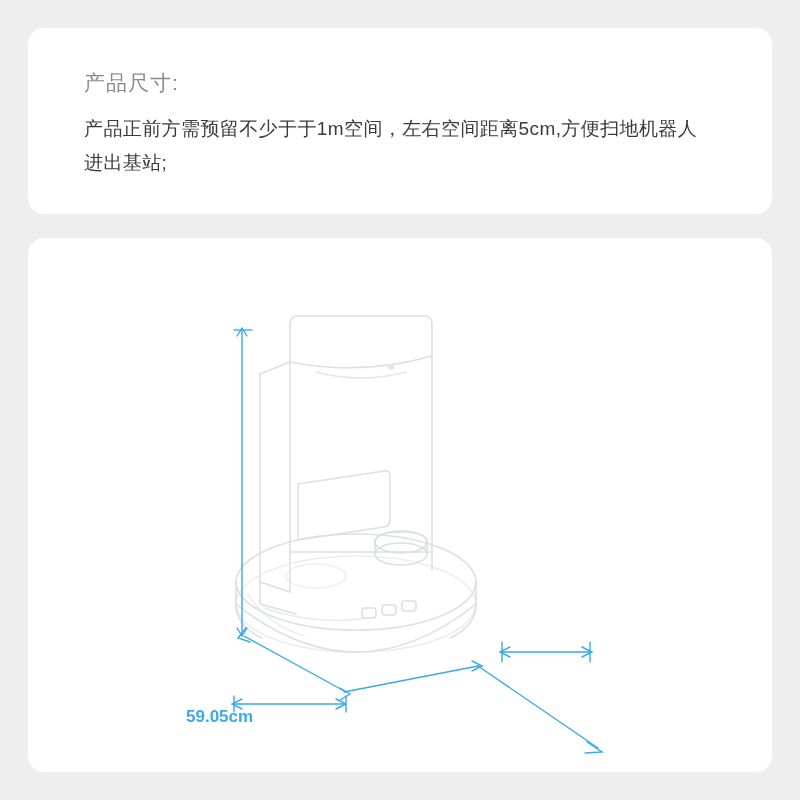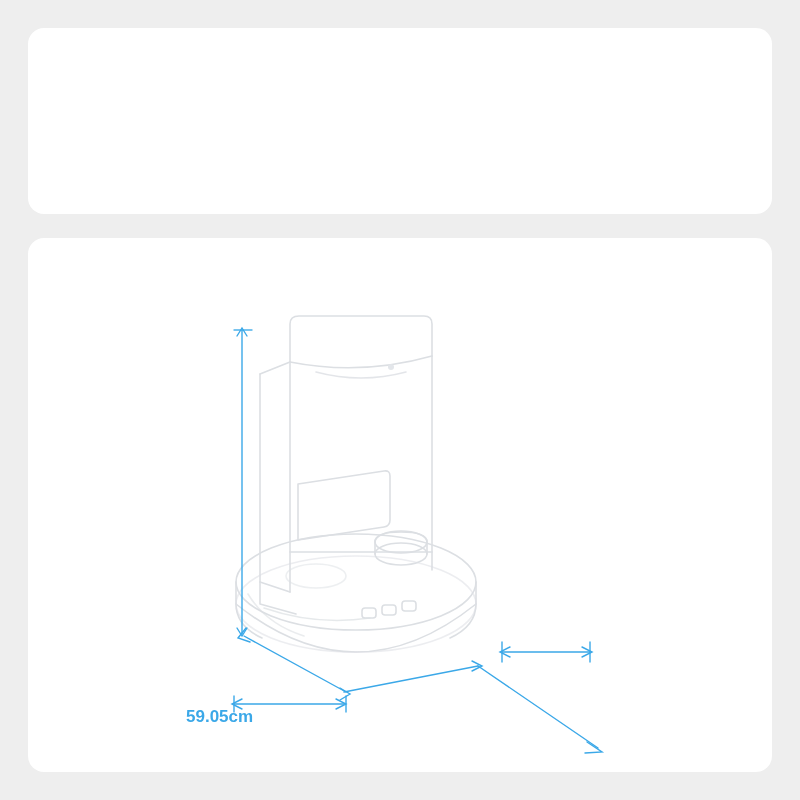--- a/index.html
+++ b/index.html
@@ -78,20 +78,22 @@
   #label-height {
     left: 120px;
     top: 455px;
     font-size: 17px;
   }
 </style>
 </head>
 <body>
 
 <div id="info-card">
+  <p id="info-title">产品尺寸:</p>
+  <p id="info-body">产品正前方需预留不少于于1m空间，左右空间距离5cm,方便扫地机器人进出基站;</p>
 </div>
 
 <div id="diagram-card">
   <div id="diagram-inner">
 
     <svg id="diagram-svg" width="668" height="506" viewBox="0 0 668 506">
 
       <g fill="none" stroke="#dcdfe3" stroke-width="1.6" stroke-linejoin="round" stroke-linecap="round">
 
         <path d="M224 110 L224 72 Q224 64 233 64 L358 64 Q366 64 366 72 L366 104"></path>

